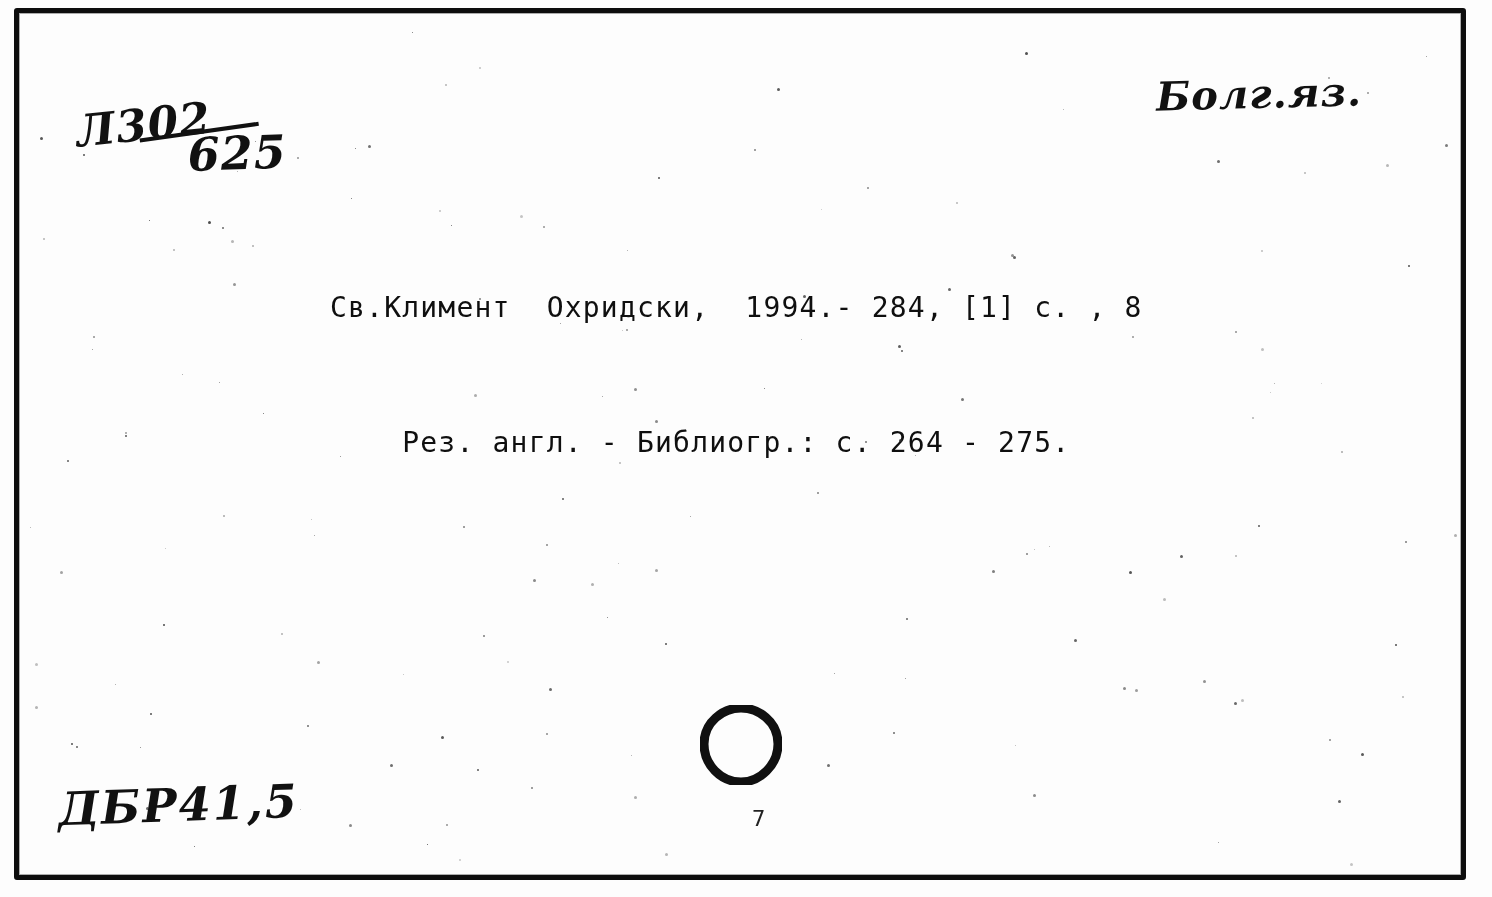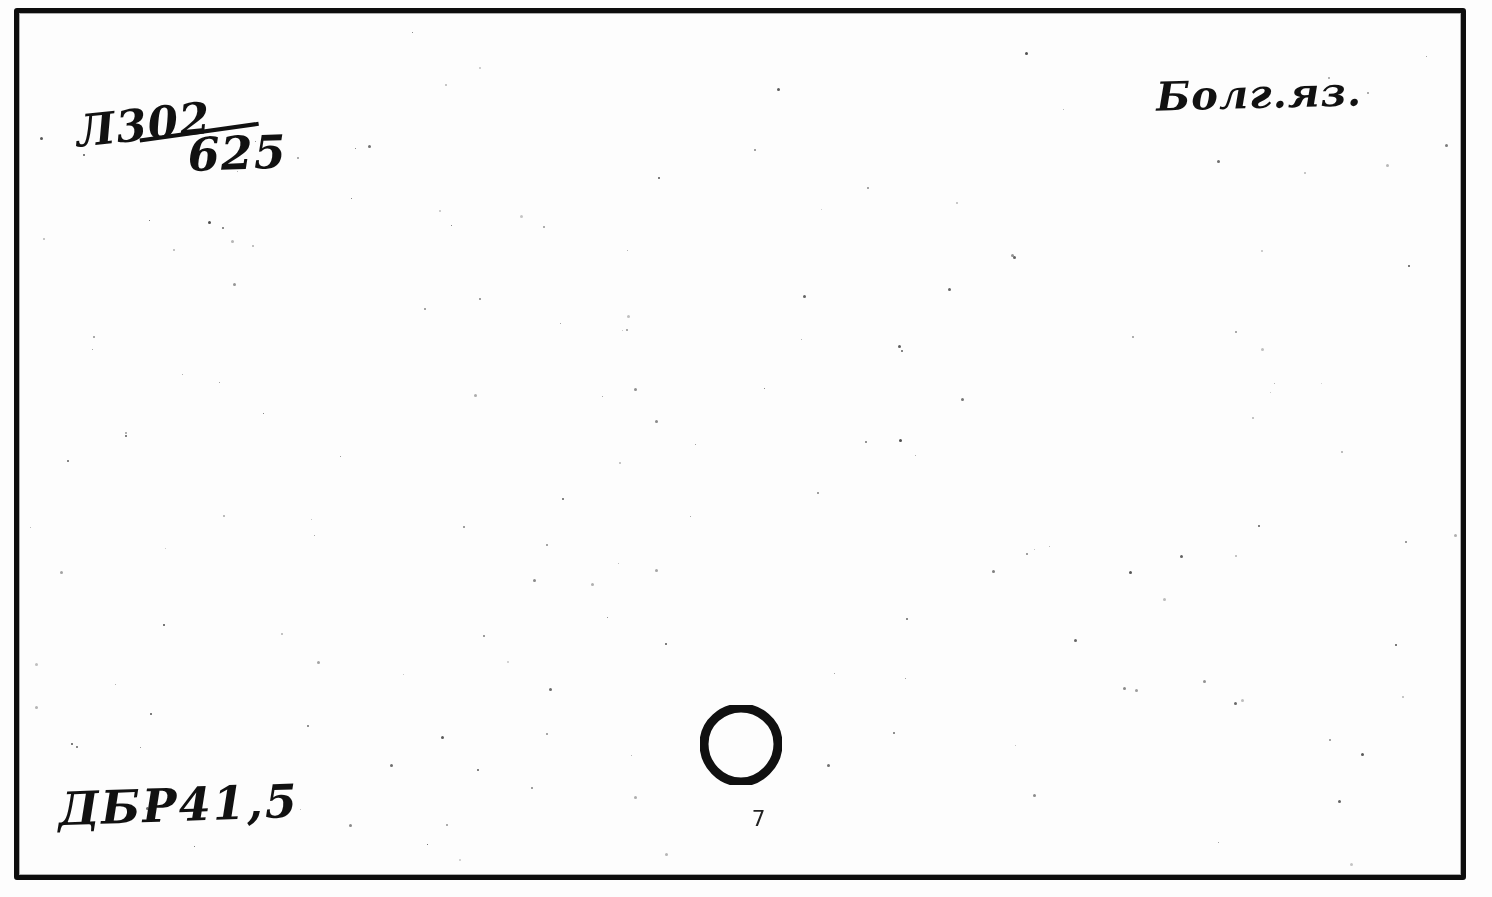--- a/index.html
+++ b/index.html
@@ -161,20 +161,22 @@
 
   <div class="lang-note">Болг.яз.</div>
 
   <div class="callnum">
     <span class="top">Л302</span>
     <span class="bar"></span>
     <span class="bot">625</span>
   </div>
 
   <div class="body-block">
+    <span class="line">Св.Климент  Охридски,  1994.- 284, [1] с. , 8</span>
+    <span class="line">    Рез. англ. - Библиогр.: с. 264 - 275.</span>
     
   </div>
 
 
   <div class="punch">
     <svg width="82" height="80" viewBox="0 0 82 80">
       <path d="M41 3 C58 3 78 16 78 39 C78 60 60 77 41 77 C21 77 4 60 4 39 C4 17 23 3 41 3 Z" fill="none" stroke="#101010" stroke-width="9" stroke-linejoin="round"></path>
     </svg>
   </div>
   <div class="punch-mark">7</div>

